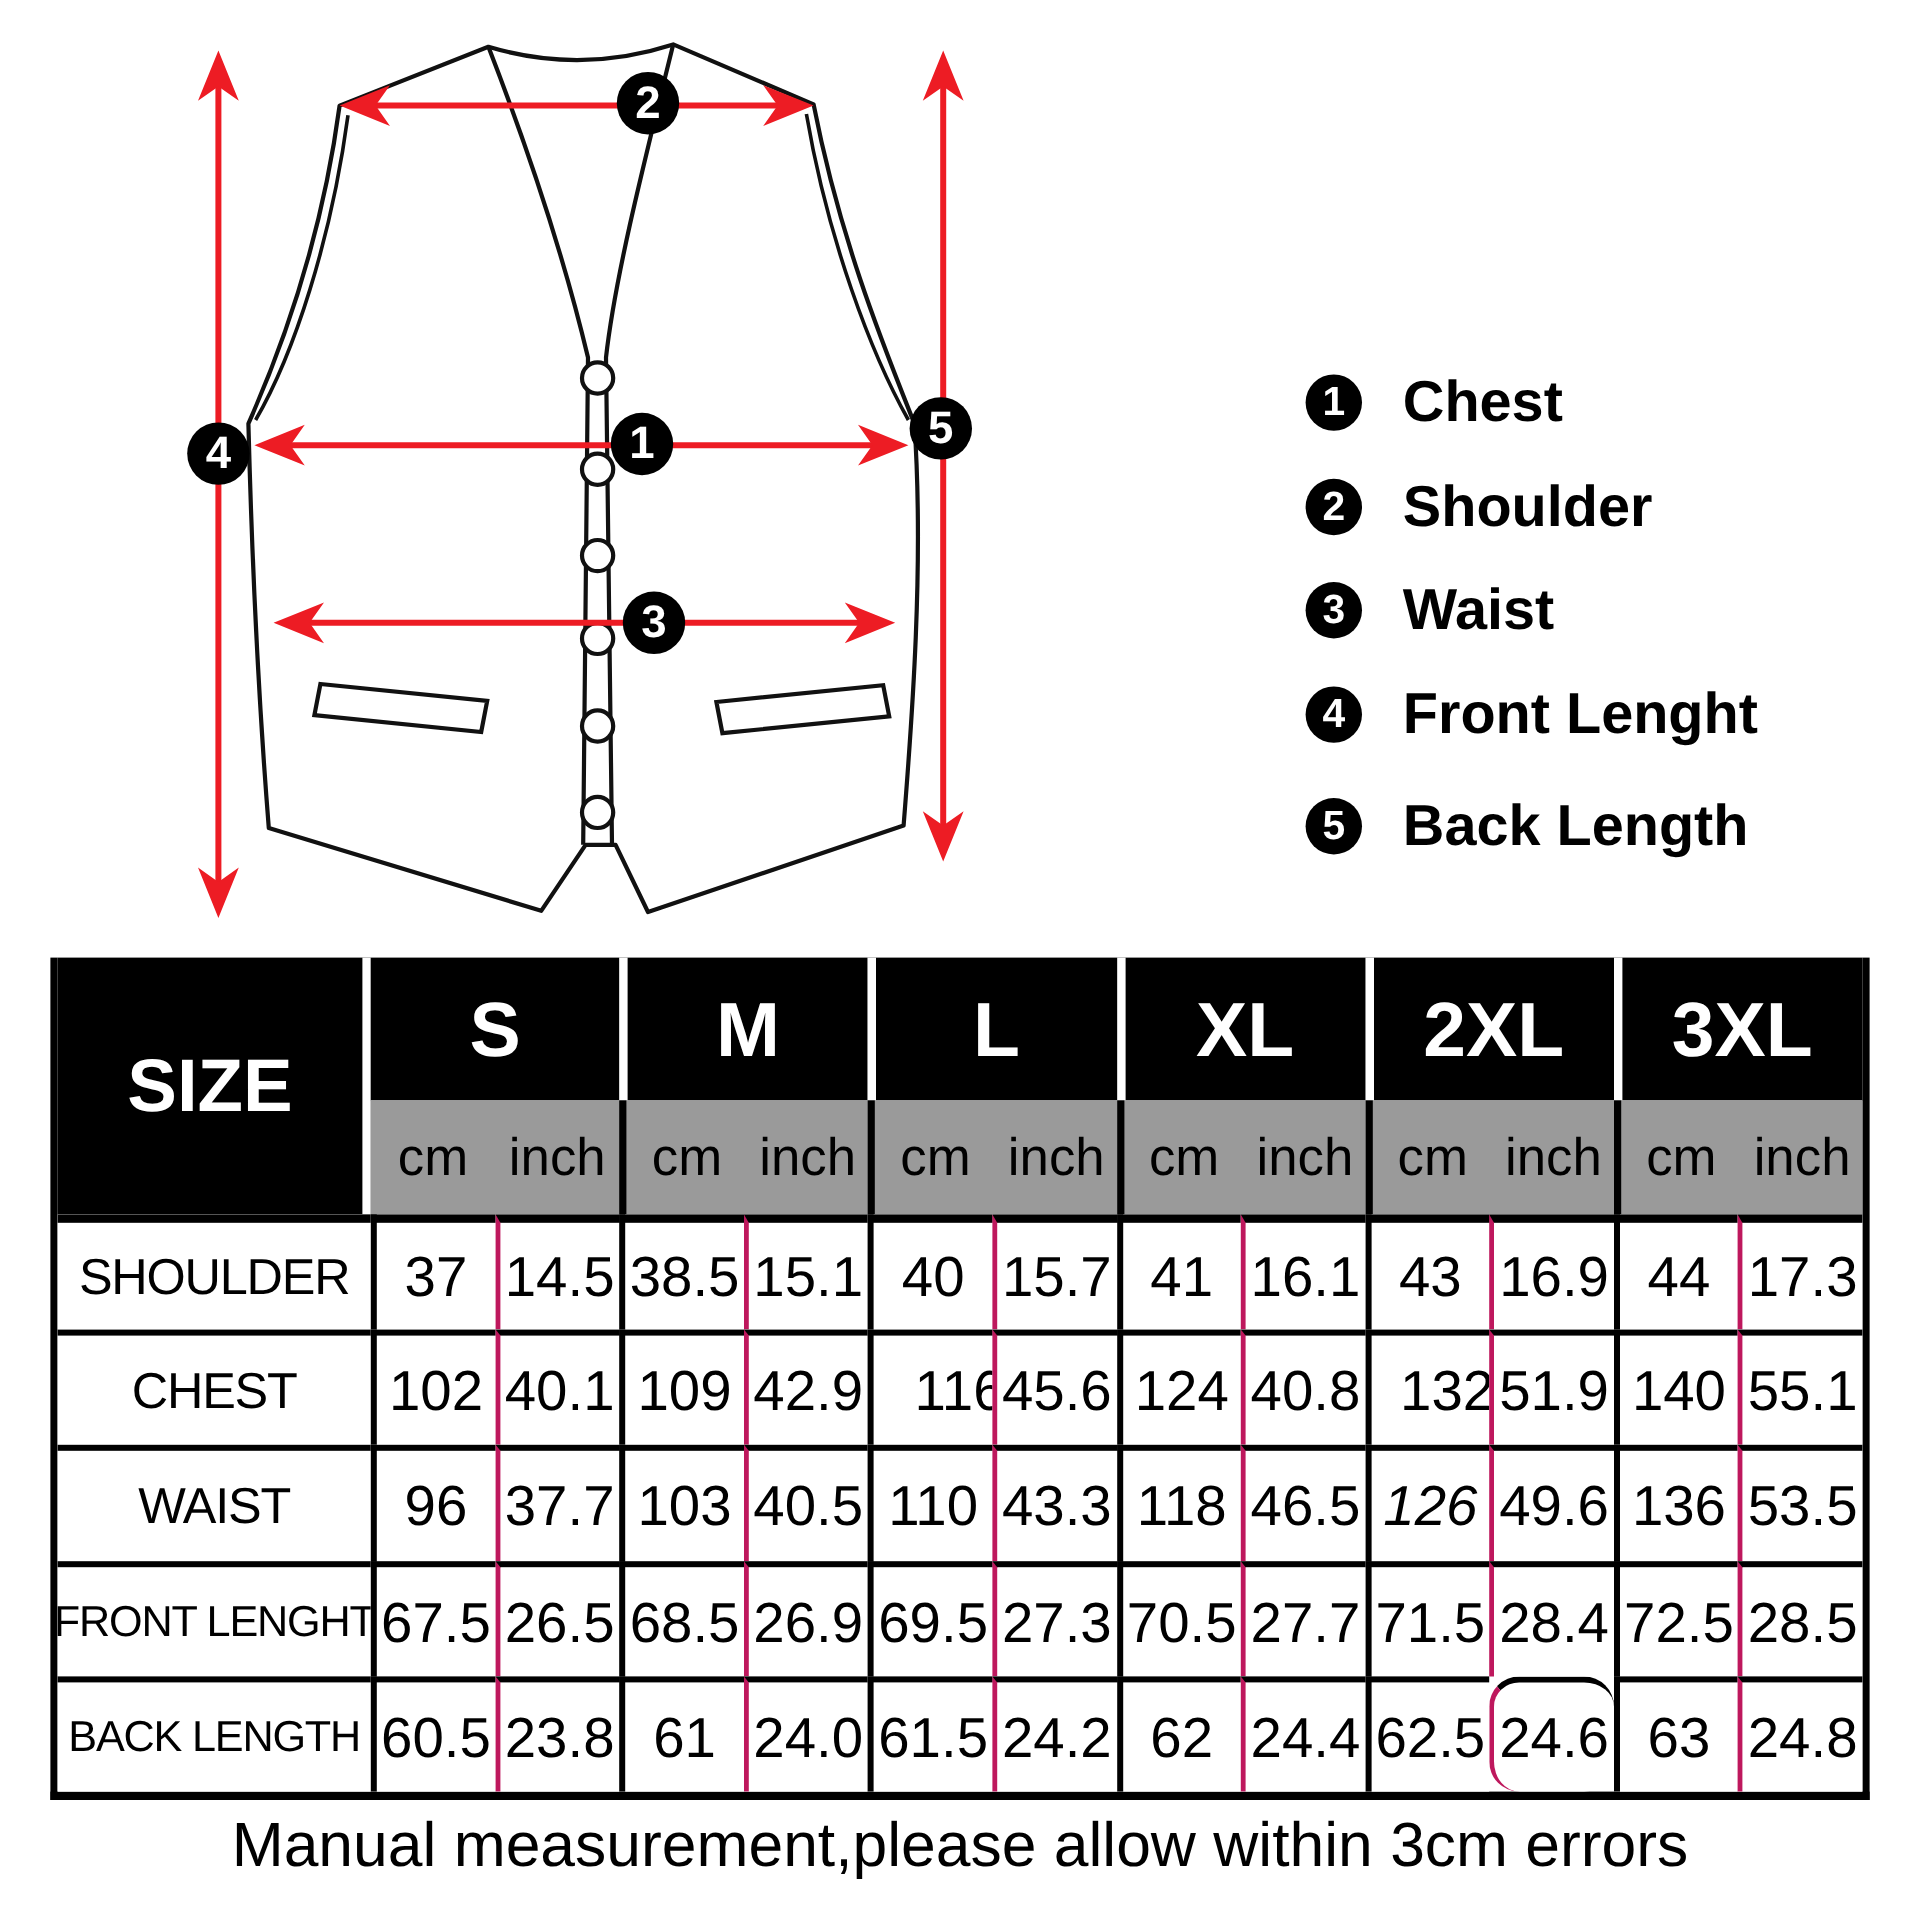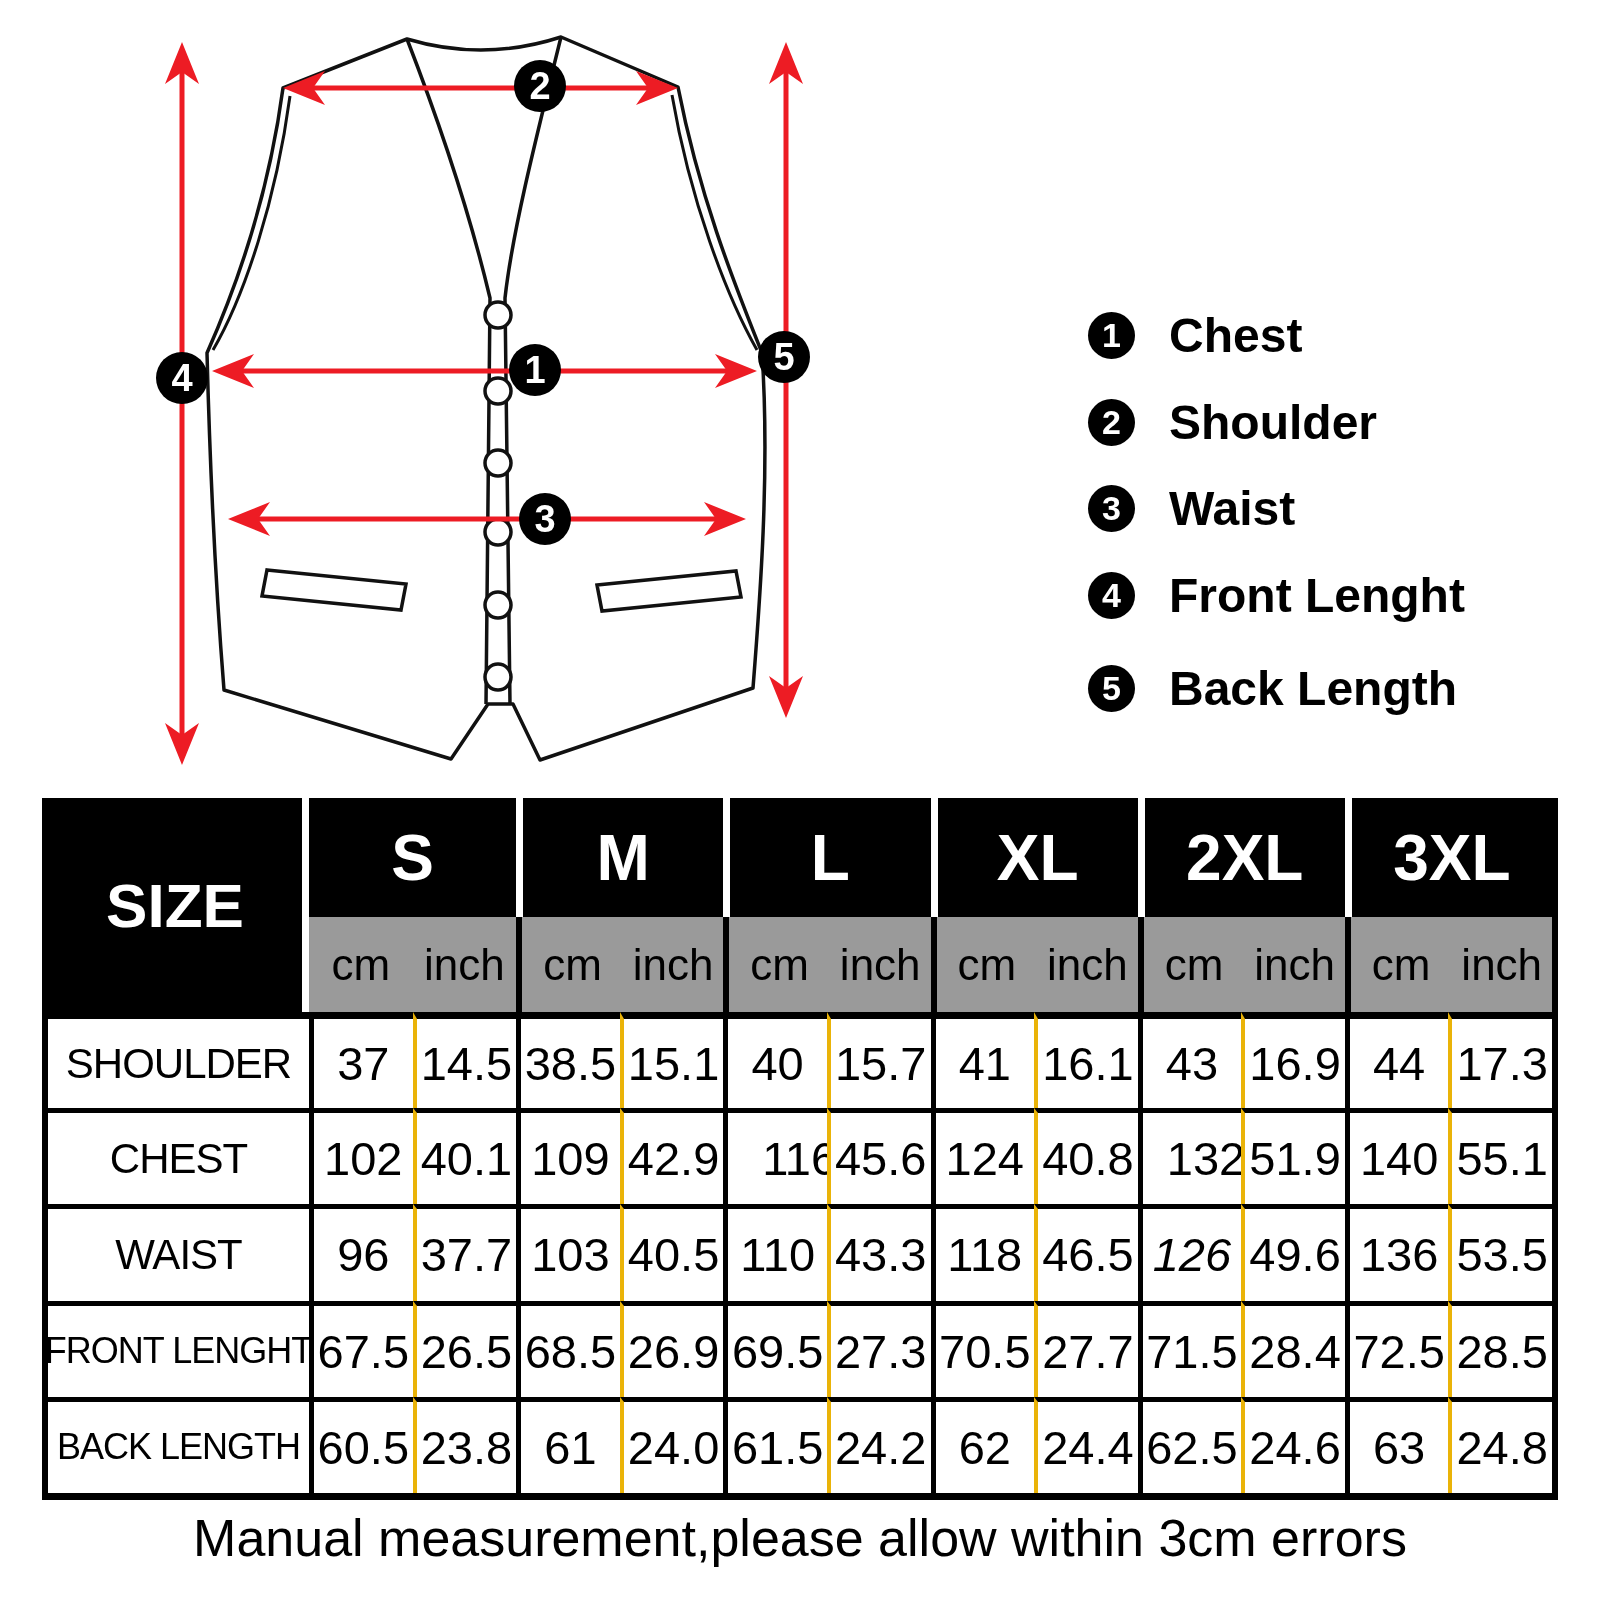--- a/index.html
+++ b/index.html
@@ -97,21 +97,21 @@
     overflow: hidden;
   }
   .t-rowlabel.long { font-size: 36px; }
   .t-val {
     background: #fff; color: #000;
     font-size: 47px;
     display: flex; align-items: center; justify-content: center;
     border-top: 5px solid #000;
     border-left: 5px solid #000;
   }
-  .thin-left { border-left: 4px solid #eab308; }
+  .thin-left { border-left: 4px solid #be185d; }
   .thick-top { border-top: 7px solid #000; }
 
   
   #footnote {
     position: absolute;
     left: 0; top: 1508px;
     width: 1600px;
     text-align: center;
     font-size: 52px;
     color: #000;
@@ -292,18 +292,18 @@
     <div class="t-rowlabel long" style="grid-area: 7 / 1;">BACK LENGTH</div>
     <div class="t-val" style="grid-area: 7 / 2;">60.5</div>
     <div class="t-val thin-left" style="grid-area: 7 / 3;">23.8</div>
     <div class="t-val" style="grid-area: 7 / 4;">61</div>
     <div class="t-val thin-left" style="grid-area: 7 / 5;">24.0</div>
     <div class="t-val" style="grid-area: 7 / 6;">61.5</div>
     <div class="t-val thin-left" style="grid-area: 7 / 7;">24.2</div>
     <div class="t-val" style="grid-area: 7 / 8;">62</div>
     <div class="t-val thin-left" style="grid-area: 7 / 9;">24.4</div>
     <div class="t-val" style="grid-area: 7 / 10;">62.5</div>
-    <div class="t-val thin-left" style="grid-area: 7 / 11;">24.6</div>
+    <div class="t-val thin-left" style="grid-area: 7 / 11; border-radius: 25px;">24.6</div>
     <div class="t-val" style="grid-area: 7 / 12;">63</div>
     <div class="t-val thin-left" style="grid-area: 7 / 13;">24.8</div>
   </div>
 
 <div id="footnote">Manual measurement,please allow within 3cm errors</div>
 
 </body></html>

